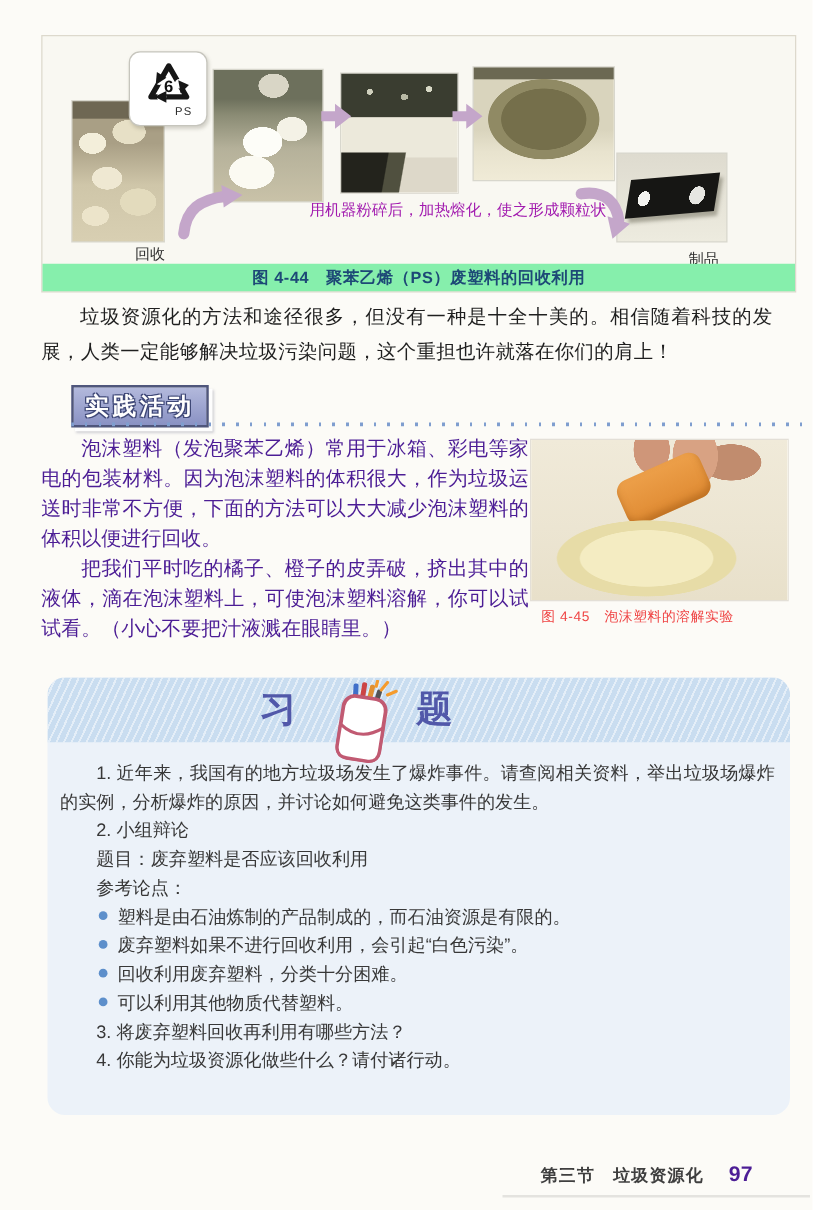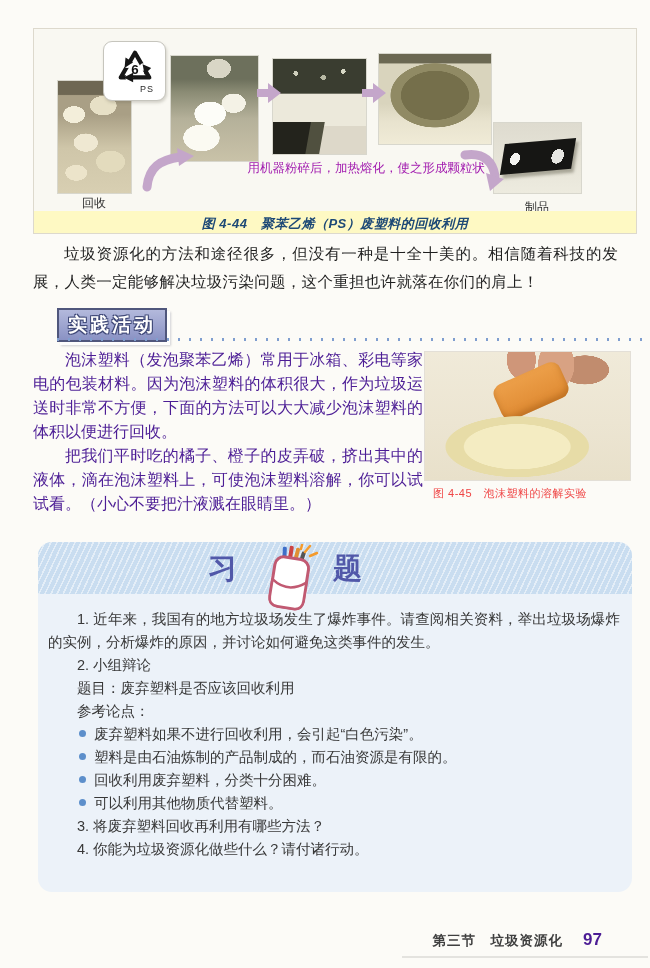--- a/index.html
+++ b/index.html
@@ -58,26 +58,26 @@
     display:flex; flex-direction:column; align-items:center; justify-content:center;
     box-shadow:1px 2px 3px rgba(100,95,80,.25);}
   .recycle-box .ps{font-size:9px; letter-spacing:1px; color:#2a2a2a; margin-top:-2px;padding-left:25px;}
   .fig444 .arrows{position:absolute; left:0; top:0; width:604px; height:206px; z-index:2;}
   .step-text{
     position:absolute; left:211px; top:131px; width:240px; text-align:right;
     font-family:"Liberation Serif","DejaVu Serif",serif;
     font-size:12.5px; color:#a21caf; z-index:2;}
   .fig-label{
     position:absolute; font-family:"Liberation Serif","DejaVu Serif",serif;
-    font-size:12px; color:#2f2f2f; width:76px; text-align:center;}
+    font-size:12px; color:#2f2f2f; width:76px; text-align:right;}
   .lab-recycle{left:22px; top:166px;}
   .lab-product{left:465px; top:170px;}
   .fig444 .caption-band{
     position:absolute; left:0; bottom:0; width:100%; height:22px;
-    background:#fef9c3; display:flex; align-items:flex-end; justify-content:center;font-style:italic;}
+    background:#86efac; display:flex; align-items:center; justify-content:center;}
   .fig444 .caption-band span{font-size:13px; font-weight:bold; color:#1d4976; letter-spacing:.5px;}
   
   .intro{
     position:absolute; left:33px; top:240px; width:585px; margin:0;
     font-size:15.5px; line-height:27.5px; color:#1f1f1f;
     text-align:justify; text-indent:2em; letter-spacing:.3px;}
   
   .badge{
     position:absolute; left:57px; top:308px;
     background:linear-gradient(180deg,#b3b9dc,#8a92c4);
@@ -231,25 +231,25 @@
         </g>
       </svg>
     </header>
     <div class="ex-body">
       <p class="ex-item">1. 近年来，我国有的地方垃圾场发生了爆炸事件。请查阅相关资料，举出垃圾场爆炸的实例，分析爆炸的原因，并讨论如何避免这类事件的发生。</p>
       <p class="ex-line">2. 小组辩论</p>
       <p class="ex-line">题目：废弃塑料是否应该回收利用</p>
       <p class="ex-line">参考论点：</p>
       <div class="ex-bullet">
         <span class="dot"></span>
+        <span>塑料是由石油炼制的产品制成的，而石油资源是有限的。</span>
+      </div>
+      <div class="ex-bullet">
+        <span class="dot"></span>
         <span>废弃塑料如果不进行回收利用，会引起“白色污染”。</span>
-      </div>
-      <div class="ex-bullet">
-        <span class="dot"></span>
-        <span>塑料是由石油炼制的产品制成的，而石油资源是有限的。</span>
       </div>
       <div class="ex-bullet">
         <span class="dot"></span>
         <span>回收利用废弃塑料，分类十分困难。</span>
       </div>
       <div class="ex-bullet">
         <span class="dot"></span>
         <span>可以利用其他物质代替塑料。</span>
       </div>
       <p class="ex-line">3. 将废弃塑料回收再利用有哪些方法？</p>

